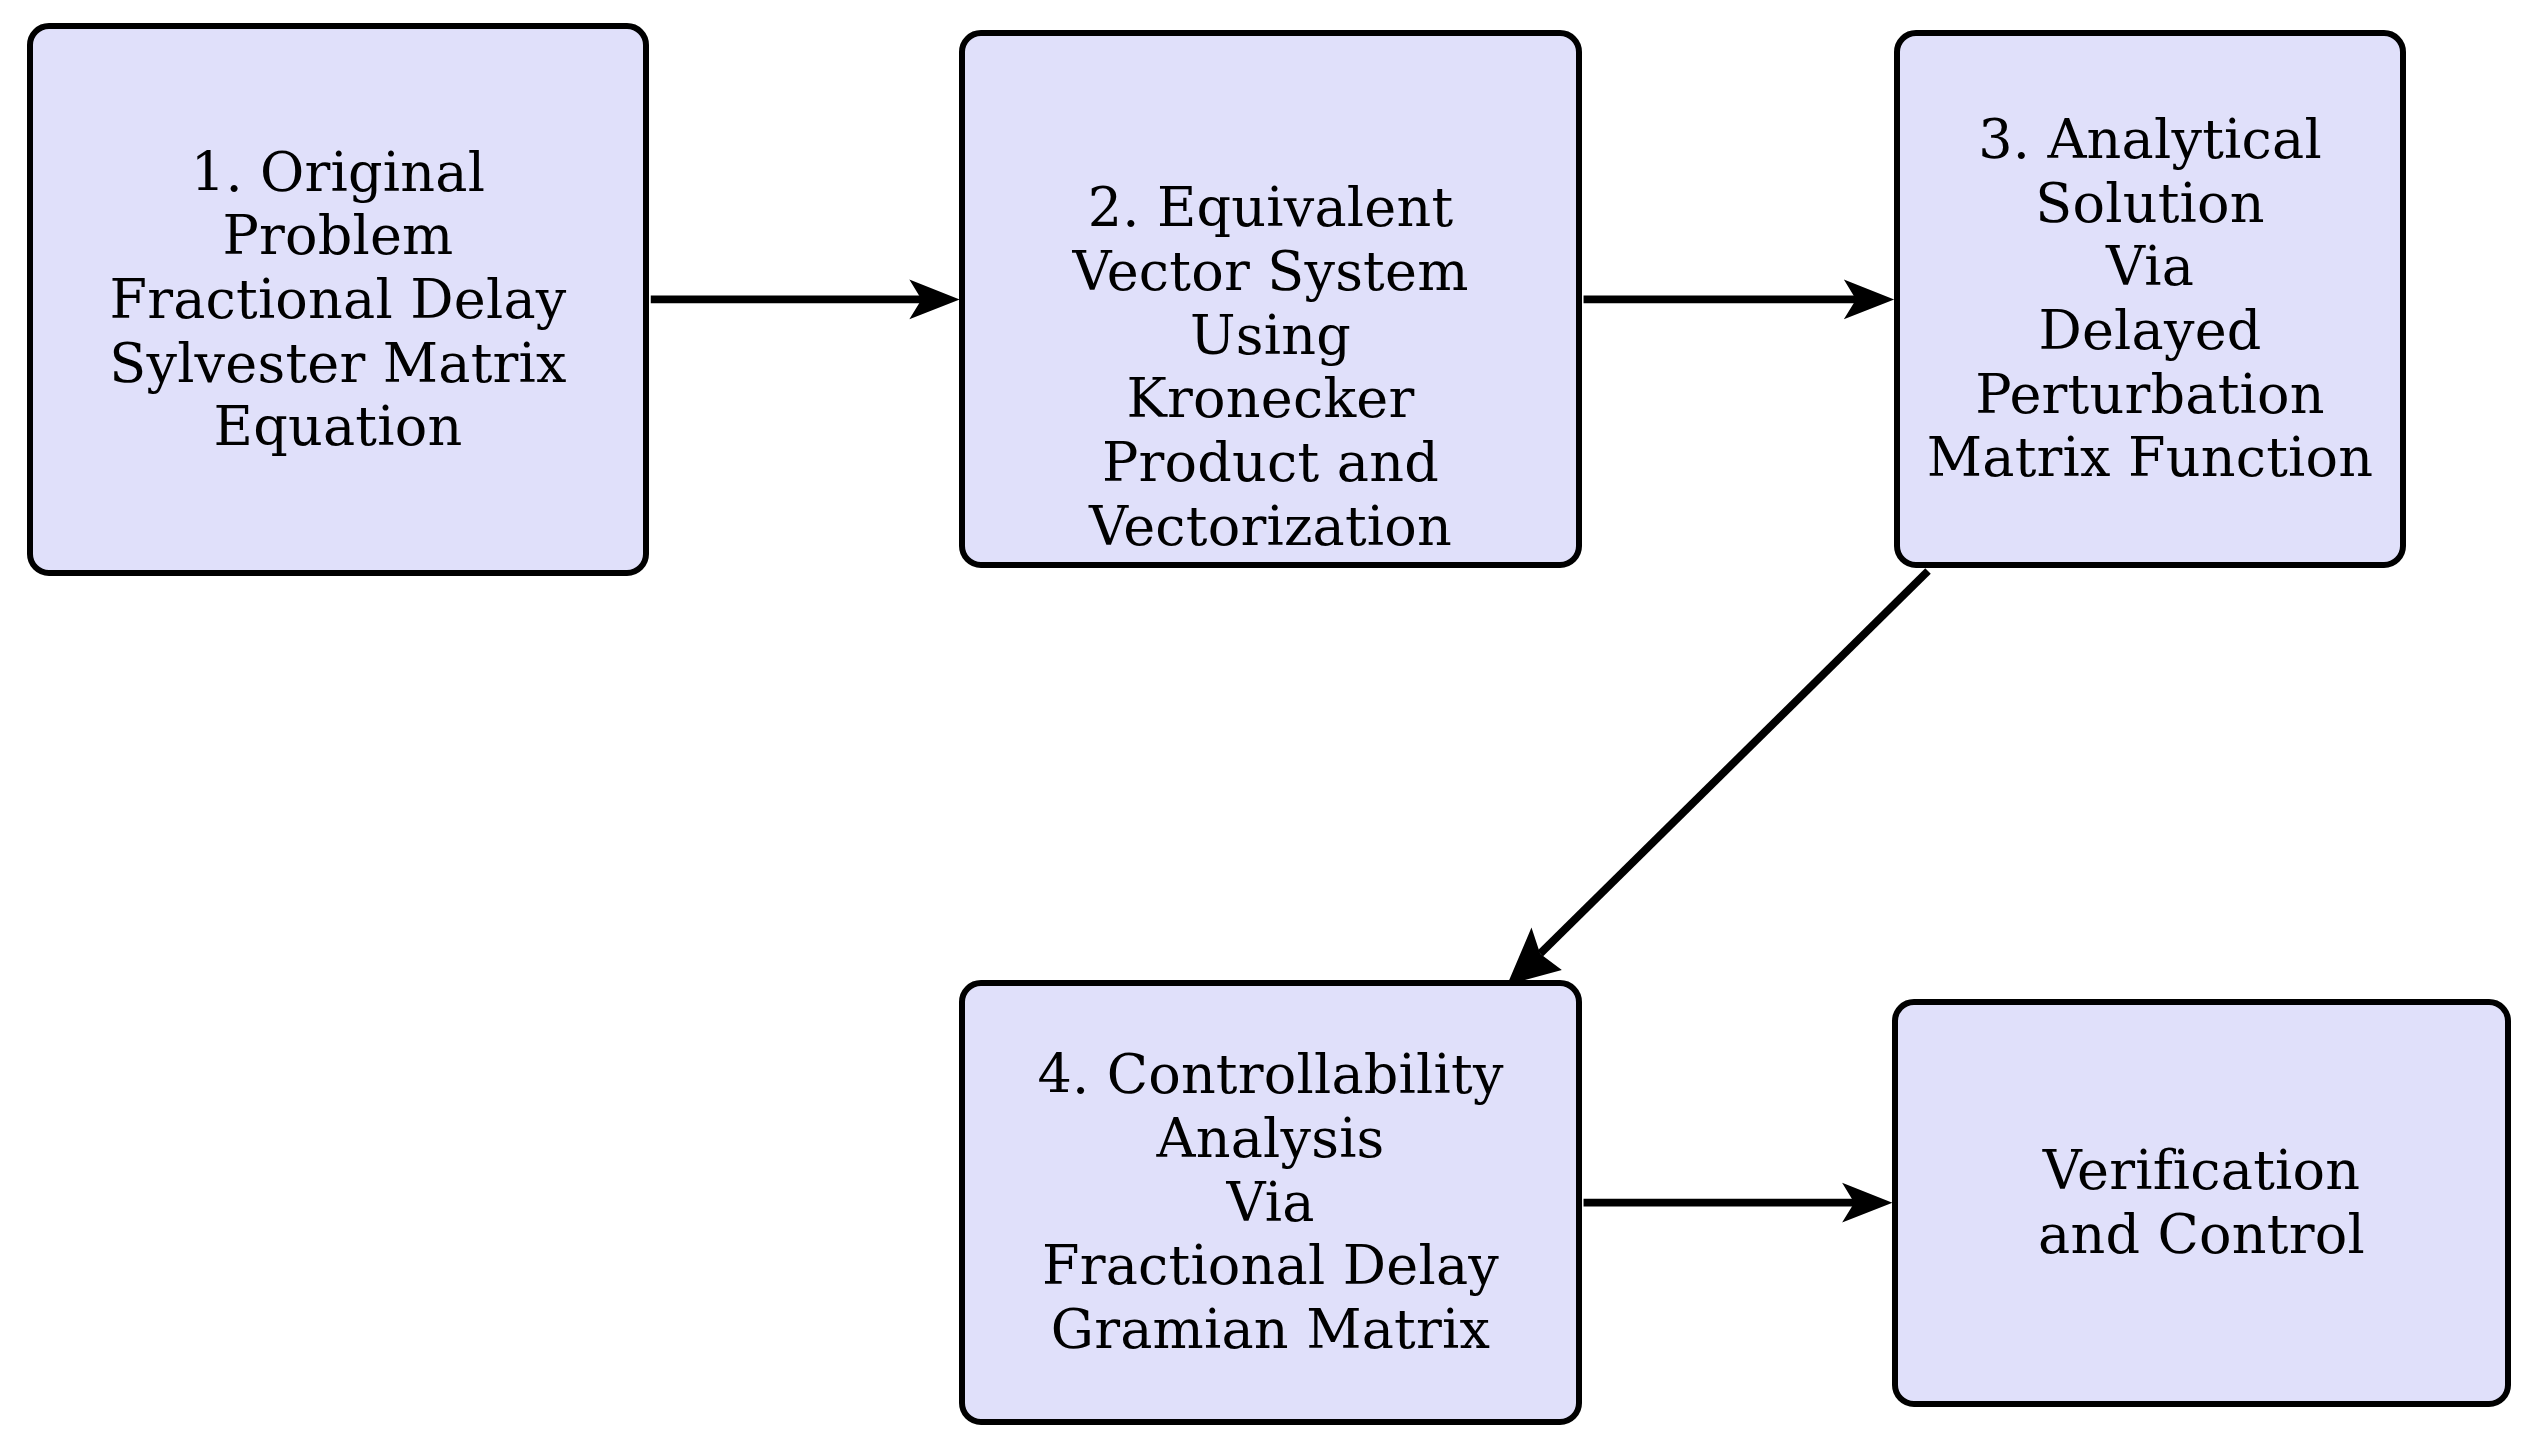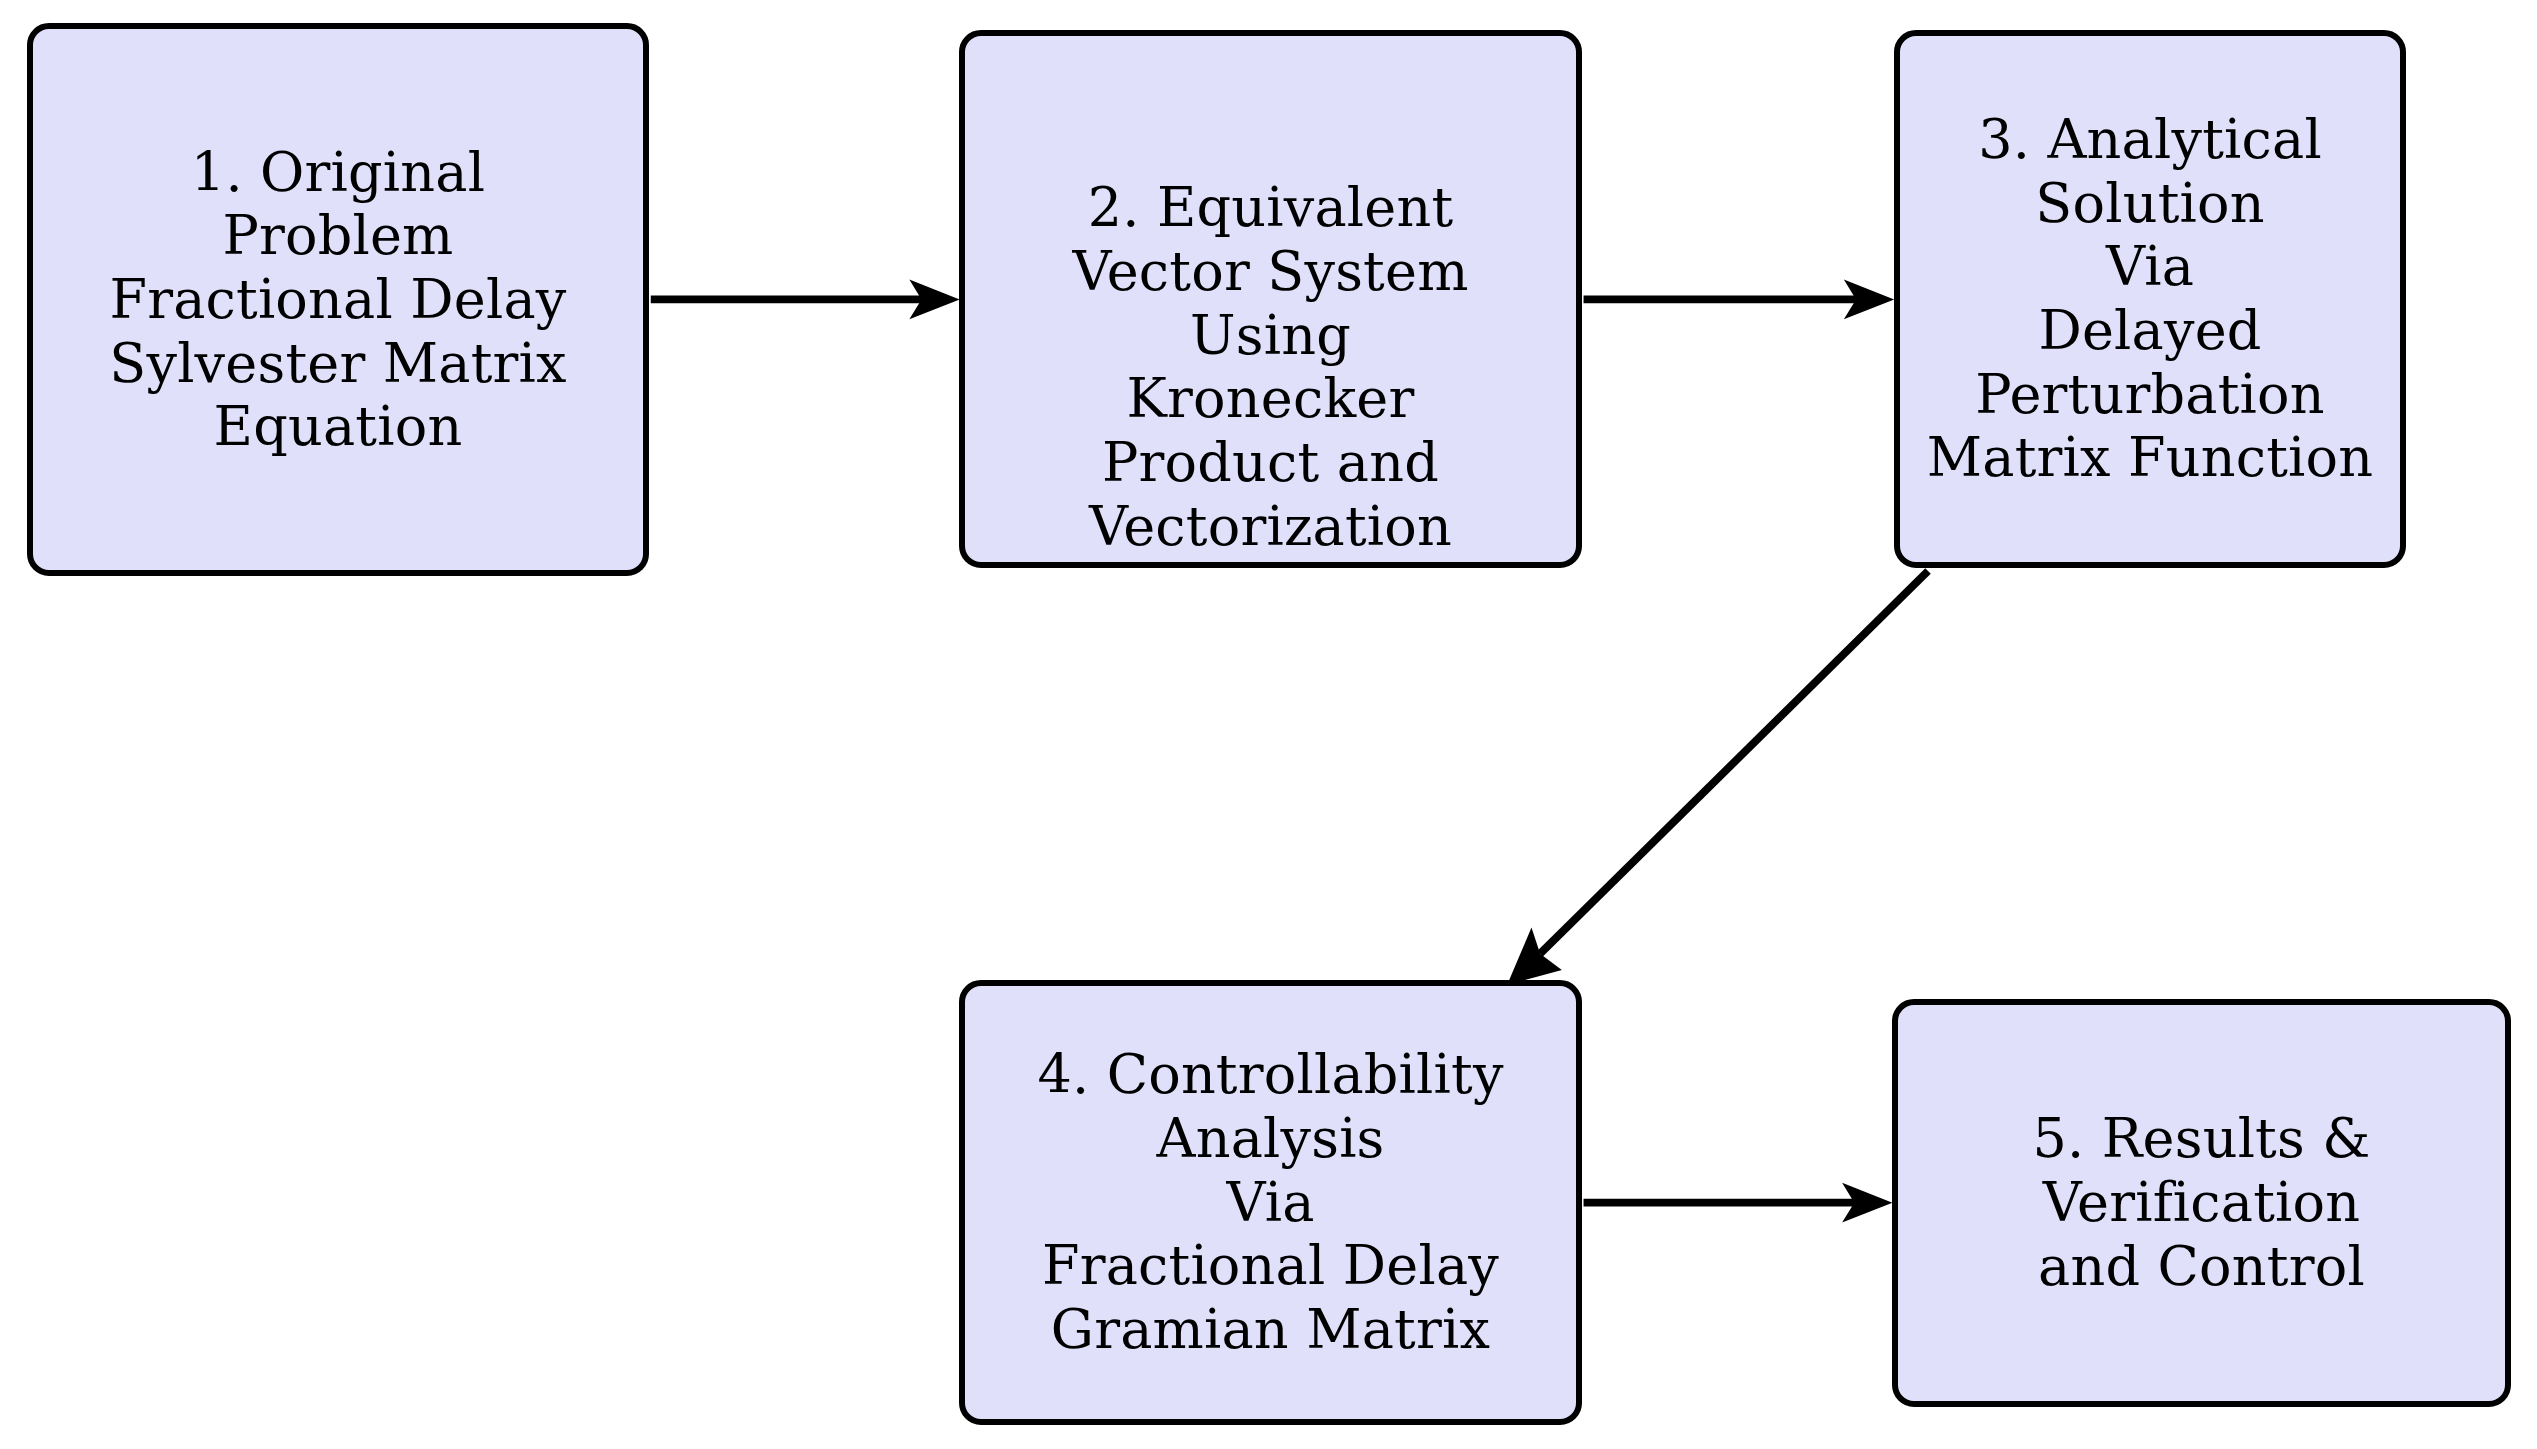--- a/index.html
+++ b/index.html
@@ -121,19 +121,18 @@
 
   <div class="flow-node" id="node-4">
     <span class="node-line">4.  Controllability</span>
     <span class="node-line">Analysis</span>
     <span class="node-line">Via</span>
     <span class="node-line">Fractional Delay</span>
     <span class="node-line">Gramian Matrix</span>
   </div>
 
   <div class="flow-node" id="node-5">
-    <span class="node-line">5.  Results &amp;</span>
     <span class="node-line">Verification</span>
     <span class="node-line">and Control</span>
   </div>
 
 </div>
 
 
 </body></html>

